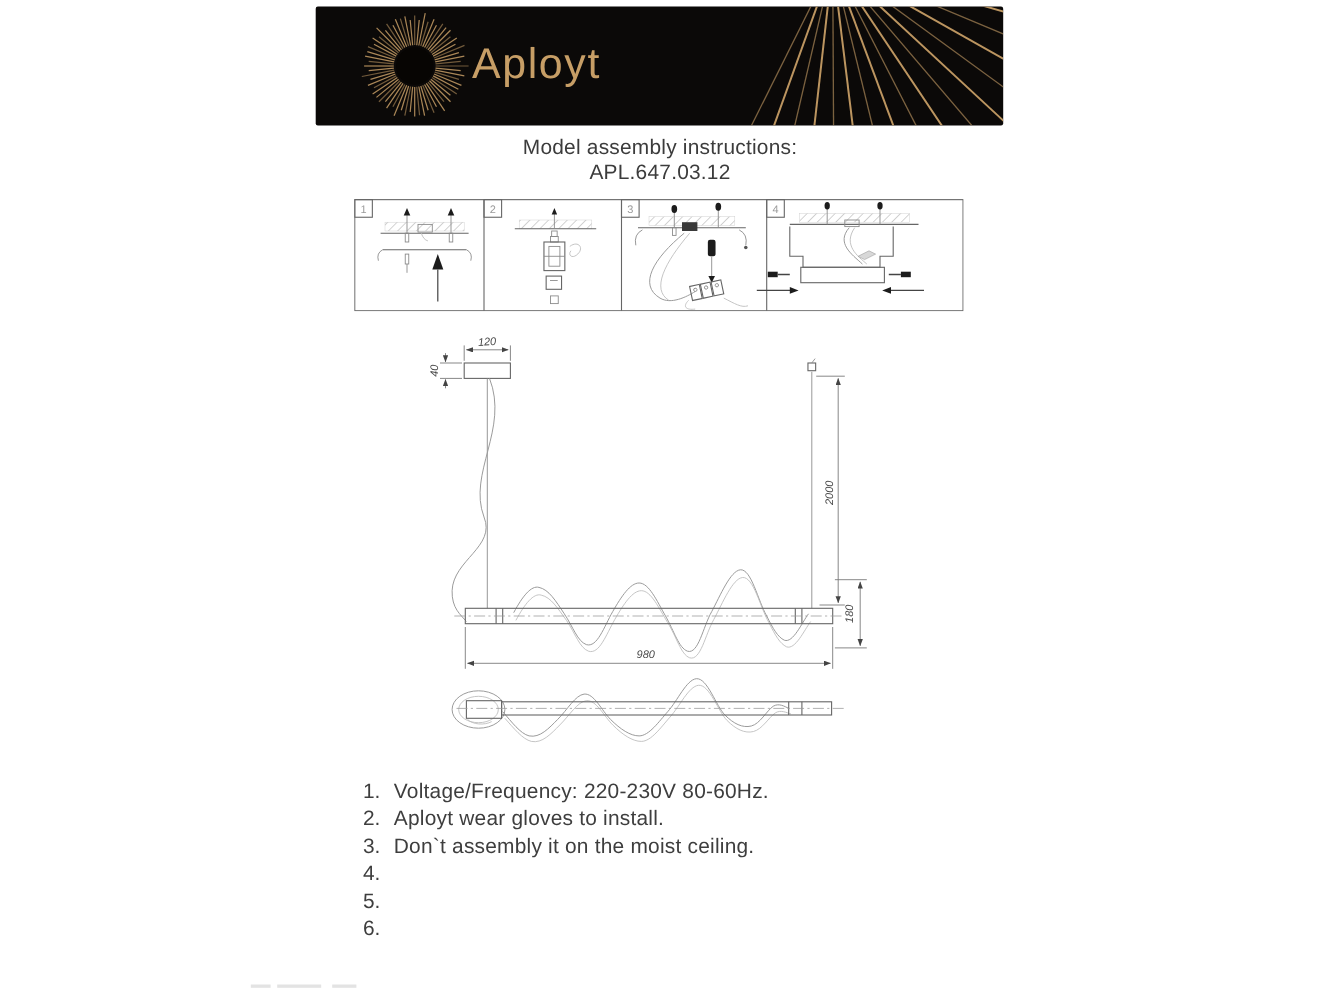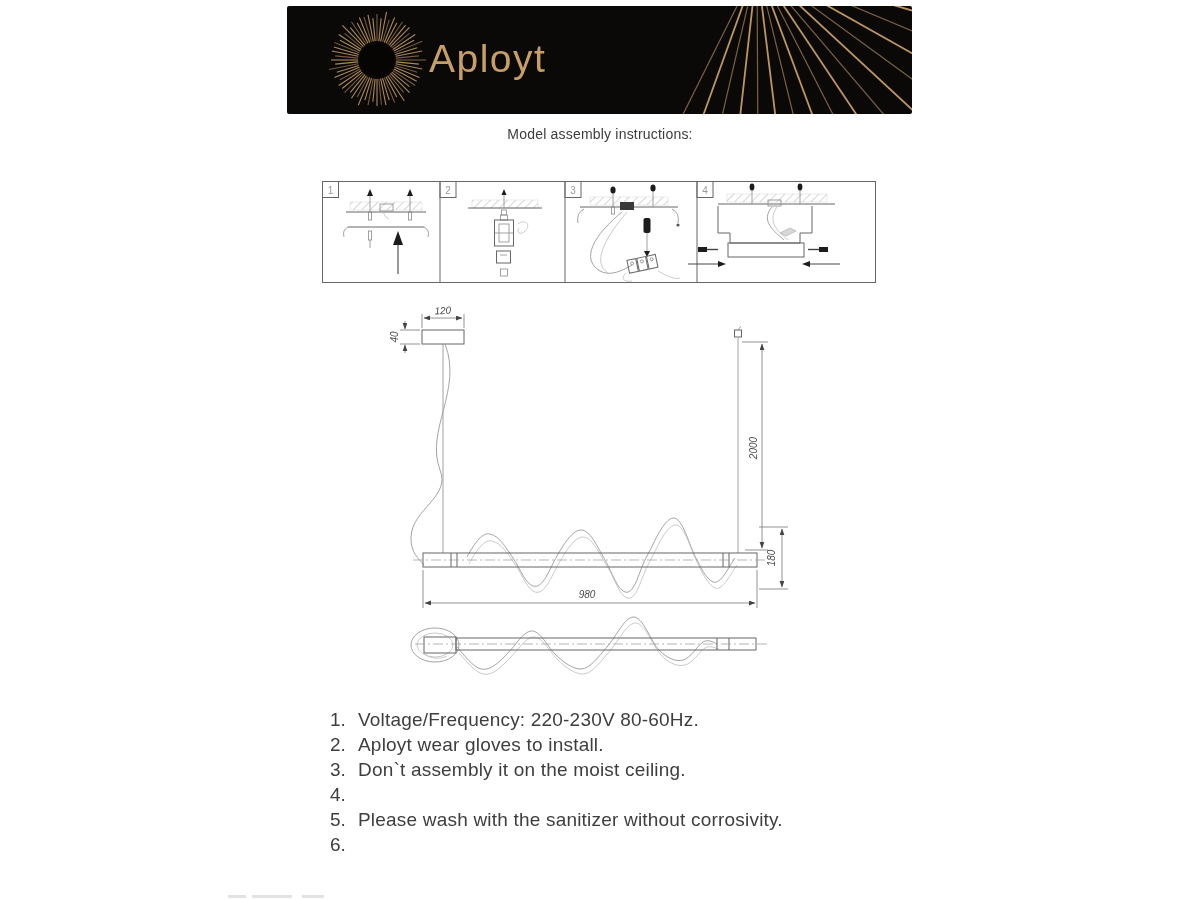--- a/index.html
+++ b/index.html
@@ -8,21 +8,21 @@
   
   #banner{position:absolute;left:287px;top:6px;width:625px;height:108px;
           background:var(--banner-bg,#0b0908);overflow:hidden;border-radius:2px;}
   #fan-svg{position:absolute;left:0;top:0;width:625px;height:108px;}
   #sunburst-svg{position:absolute;left:40px;top:4px;width:100px;height:100px;}
   #brand{position:absolute;left:142px;top:0;height:132px;line-height:106px;
          font-size:39px;letter-spacing:1.5px;color:var(--accent,#c79e66);font-weight:400;}
   
   .title-block{position:absolute;left:300px;top:123px;width:600px;text-align:center;
                color:#3c3c3c;}
-  .title-line{font-size:14px;line-height:23px;letter-spacing:.2px;}
+  .title-line{font-size:19px;line-height:23px;letter-spacing:.2px;}
   
   #panels-svg{position:absolute;left:322px;top:181px;}
   #main-drawing-svg{position:absolute;left:385px;top:298px;}
   .draw{stroke:#666;fill:none;stroke-width:1;}
   .thin{stroke:#8a8a8a;stroke-width:.8;fill:none;}
   .wire{stroke:#9a9a9a;stroke-width:.9;fill:none;}
   .wire2{stroke:#bdbdbd;stroke-width:.8;fill:none;}
   .dark{fill:#1c1c1c;stroke:none;}
   .dim{stroke:#777;stroke-width:.8;fill:none;}
   .dimtxt{fill:#4a4a4a;font-size:10px;font-style:italic;font-family:"Liberation Sans",sans-serif;}
@@ -129,20 +129,21 @@
           <line x1="68.63492032766138" y1="46.293283881693554" x2="95.1161228985486" y2="41.02584518725808" stroke="#c79e66" stroke-width="1.1" opacity="0.85"></line>
           <line x1="68.90850980677175" y1="48.13767433373835" x2="91.79775852023226" y2="45.88328010615846" stroke="#c79e66" stroke-width="1.1" opacity="0.55"></line>
         </g>
         <circle cx="50" cy="50" r="17" fill="#070503"></circle>
       </svg>
     <div id="brand">Aployt</div>
   </div>
 
   <div class="title-block">
     <div class="title-line">Model assembly instructions:</div>
+    <div class="title-line">APL.647.03.12</div>
   </div>
 
   <svg id="panels-svg" width="554" height="102" viewBox="0 0 554 102">
     <defs>
       <pattern id="hatch" width="6" height="6" patternUnits="userSpaceOnUse" patternTransform="rotate(45)">
         <line x1="0" y1="0" x2="0" y2="6" stroke="#bcbcbc" stroke-width="1.2"></line>
       </pattern>
     </defs>
 
     <rect x="0.5" y="0.5" width="553" height="101" class="draw"></rect>
@@ -329,21 +330,20 @@
     </div>
     <div class="ins-row">
       <span class="ins-num">3.</span>
       <span class="ins-text">Don`t assembly it on the moist ceiling.</span>
     </div>
     <div class="ins-row">
       <span class="ins-num">4.</span>
     </div>
     <div class="ins-row">
       <span class="ins-num">5.</span>
-      <span class="ins-text">Please wash with the sanitizer without corrosivity.</span>
     </div>
     <div class="ins-row">
       <span class="ins-num">6.</span>
     </div>
   </div>
 
   <div class="cut" style="left:228px;width:18px;"></div>
   <div class="cut" style="left:252px;width:40px;"></div>
   <div class="cut" style="left:302px;width:22px;"></div>
 

